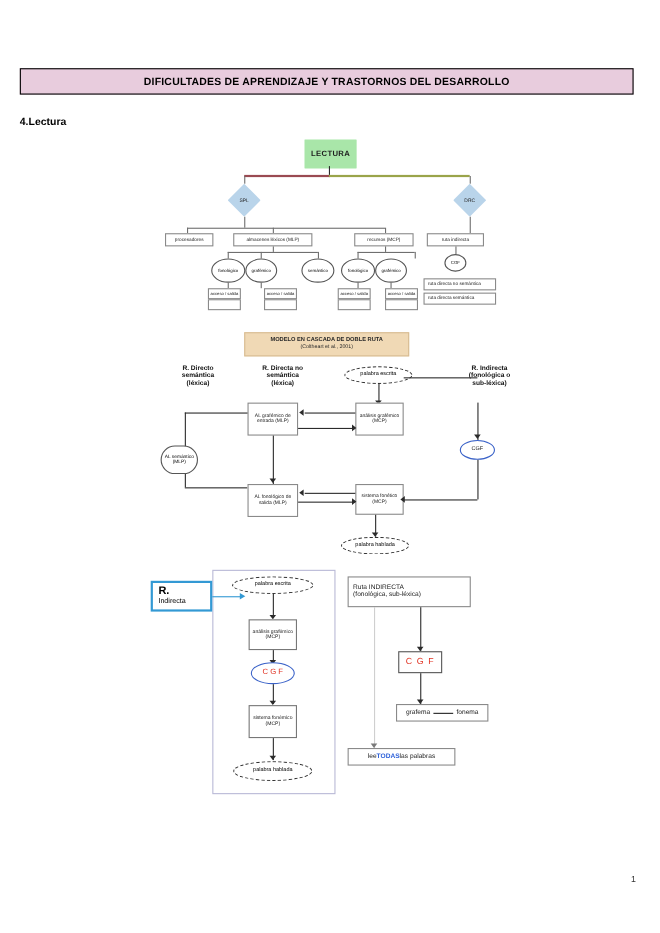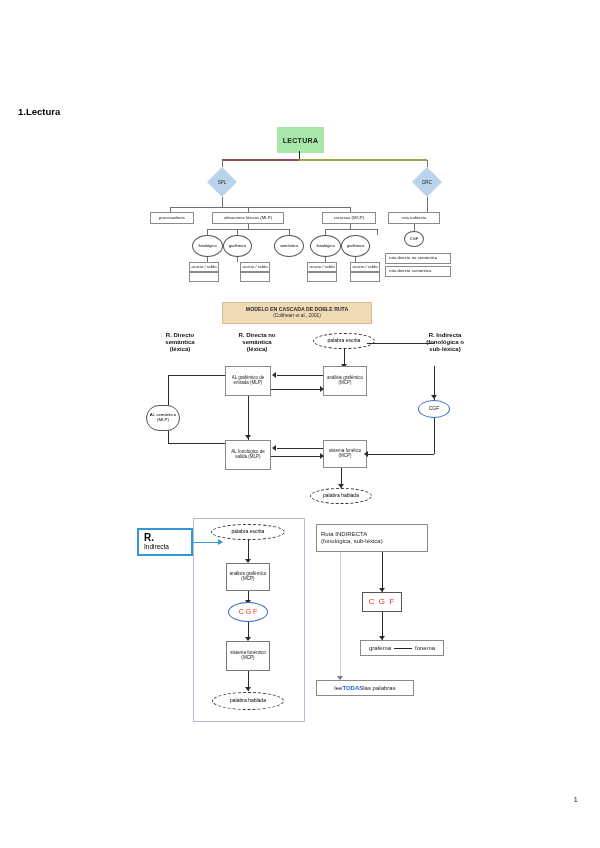--- a/index.html
+++ b/index.html
@@ -104,22 +104,25 @@
 
   .pnum{position:absolute;right:22px;top:795px;font-size:8px;color:#333;}
 
   .lbl{font-size:4.6px;line-height:1.1;}
 </style>
 </head>
 <body>
 
 <div class="page">
 
-
-  <div class="section-title">1.Lectura</div>
+  <div class="banner">
+    <span>DIFICULTADES DE APRENDIZAJE Y TRASTORNOS DEL DESARROLLO</span>
+  </div>
+
+  <div class="section-title">4.Lectura</div>
 
   <div class="lectura">LECTURA</div>
 
   <div class="line vline line-dark" style="left:299px;top:151px;height:8px;"></div>
   <div class="bar-red" style="left:222px;top:159px;width:78px;"></div>
   <div class="bar-olive" style="left:299px;top:159px;width:128px;"></div>
   <div class="line vline" style="left:222px;top:160px;height:7px;"></div>
   <div class="line vline" style="left:427px;top:160px;height:7px;"></div>
 
   <div class="diamond" style="left:207px;top:167px;width:30px;height:30px;">

